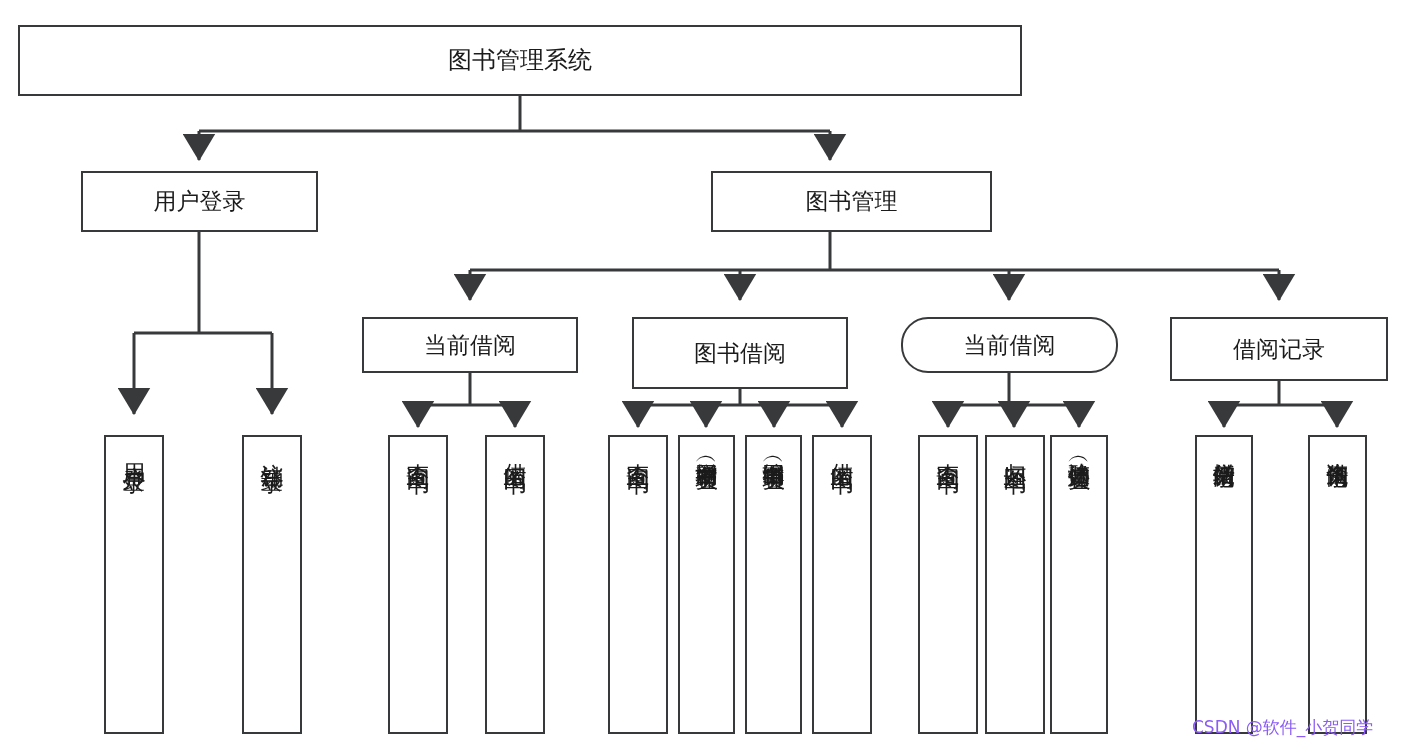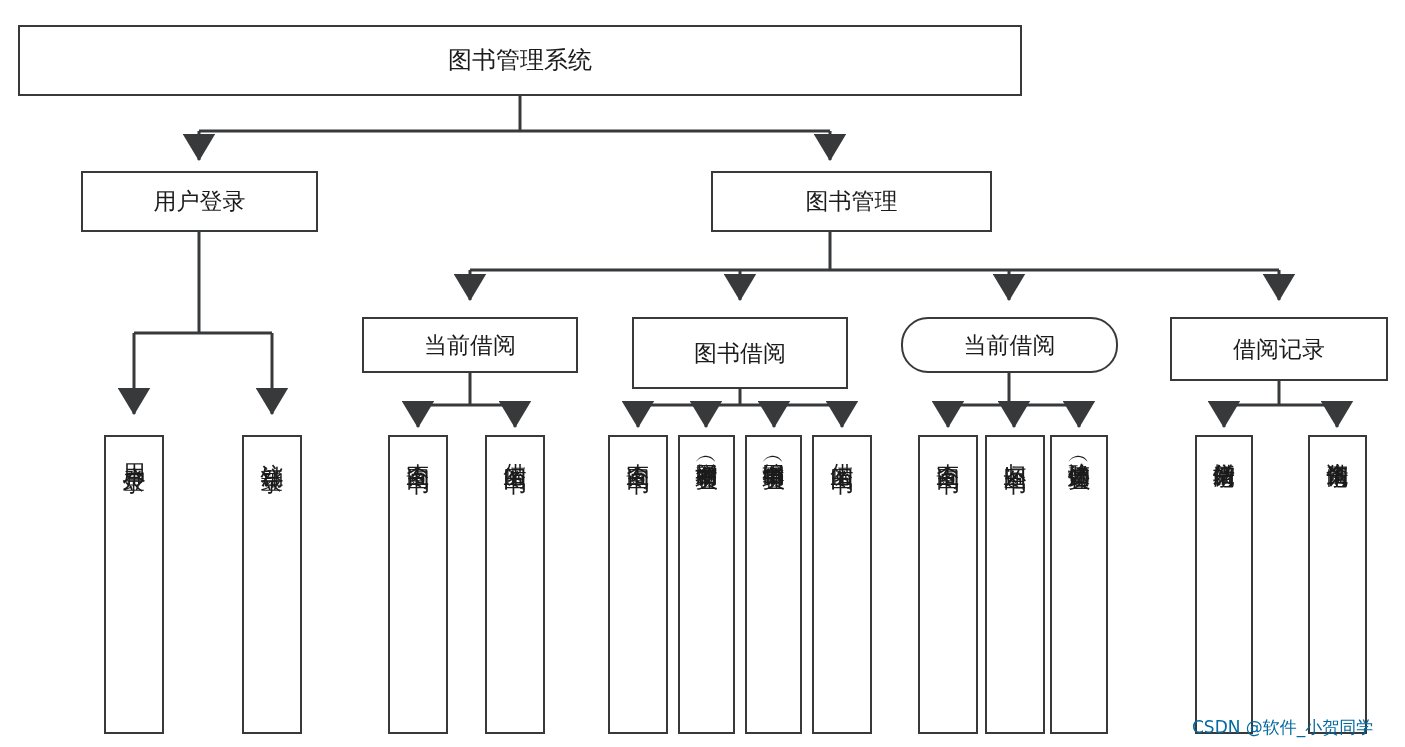--- a/index.html
+++ b/index.html
@@ -63,21 +63,21 @@
     letter-spacing: 1px;
   }
   .node.root .node-label {
     font-size: 24px;
   }
   .watermark {
     position: absolute;
     left: 1192px;
     top: 716px;
     font-size: 17px;
-    color: #0369a1;
+    color: #8b5cf6;
     white-space: nowrap;
     font-family: "DejaVu Sans", "Liberation Sans", sans-serif;
     pointer-events: none;
   }
 </style>
 </head>
 <body>
 
 <div id="canvas">
 

